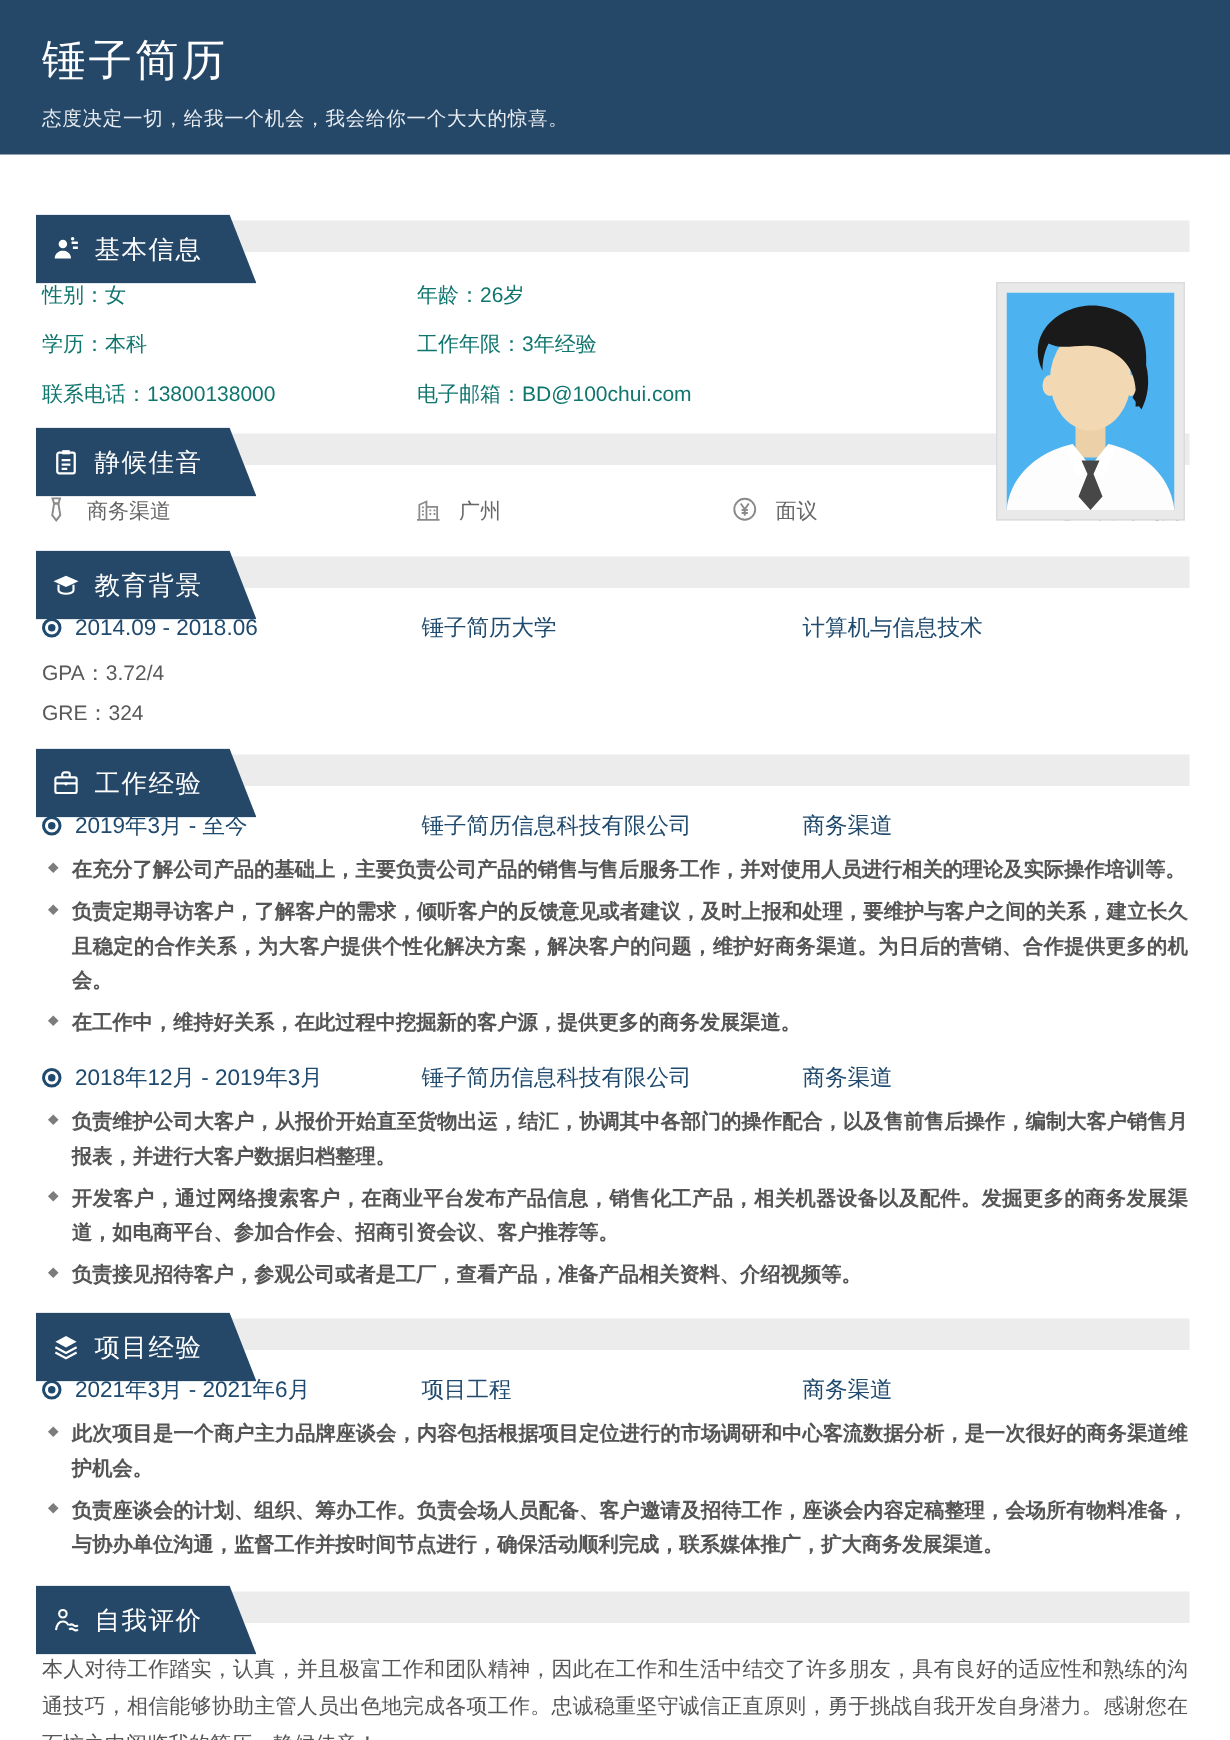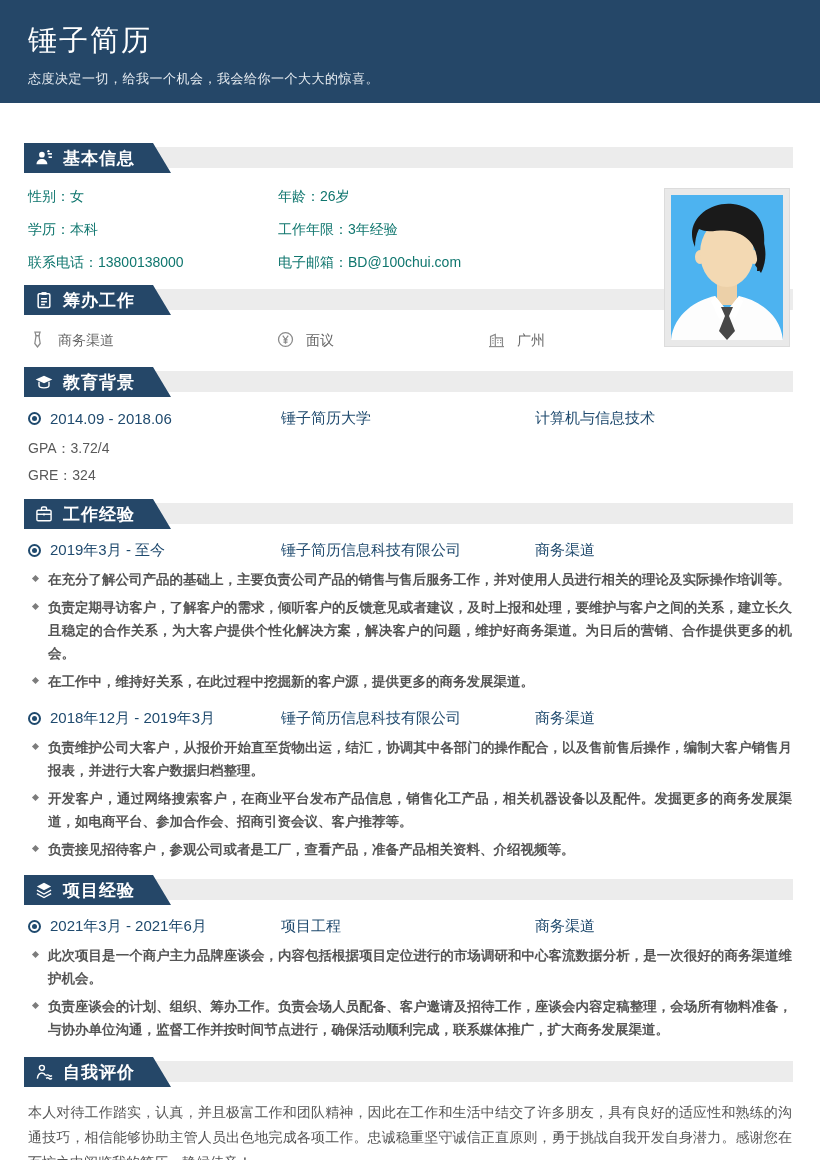--- a/index.html
+++ b/index.html
@@ -35,23 +35,23 @@
   
   .banner-row { position: relative; height: 30px; margin-left: -4px; }
   .banner-bar {
     position: absolute; left: 120px; right: -1px; top: 4px; height: 21px;
     background: #ececec;
   }
   .banner {
     position: relative;
     display: inline-flex; align-items: center; gap: 9px;
     background: #254768; color: #fff;
-    height: 30px;
+    height: 46px;
     padding: 0 36px 0 10px;
-    font-size: 17px; font-weight: bold; letter-spacing: 1px;
+    font-size: 17px; font-weight: normal; letter-spacing: 1px;
     clip-path: polygon(0 0, calc(100% - 18px) 0, 100% 100%, 0 100%);
   }
   .bicon { display: inline-flex; width: 20px; height: 20px; }
   .bicon svg { width: 20px; height: 20px; }
 
   .mt-s1 { margin-top: 40px; }
   .mt-s2 { margin-top: 12px; }
   .mt-s3 { margin-top: 14px; }
   .mt-s4 { margin-top: 10px; }
   .mt-s5 { margin-top: 14px; }
@@ -192,57 +192,57 @@
       <div class="banner-row mt-s2">
         <div class="banner-bar"></div>
         <div class="banner">
           <span class="bicon">
             <svg viewBox="0 0 24 24" fill="none" stroke="#ffffff" stroke-width="1.8">
                 <rect x="5" y="4.5" width="14" height="16.5" rx="1.5"></rect>
                 <rect x="9" y="2.5" width="6" height="3.4" fill="#ffffff" stroke="none"></rect>
                 <path d="M8.5 10.5h7M8.5 14h7M8.5 17.5h4.5"></path>
               </svg>
           </span>
-          <span>筹办工作</span>
+          <span>静候佳音</span>
         </div>
       </div>
       <div class="intent-grid">
         <span class="intent-item">
           <span>
             <svg viewBox="0 0 24 24" fill="none" stroke="#8a8a8a" stroke-width="1.6">
                 <path d="M8.8 2.8h6.4l-1.4 4.4h-3.6z"></path>
                 <path d="M10.2 7.2h3.6l1.6 9.8L12 21.4l-3.4-4.4z"></path>
               </svg>
           </span>
           <span>商务渠道</span>
-        </span>
-        <span class="intent-item">
-          <span>
-            <svg viewBox="0 0 24 24" fill="none" stroke="#8a8a8a" stroke-width="1.6">
-                <circle cx="12" cy="12" r="8.8"></circle>
-                <path d="M8.6 7.2l3.4 4.8 3.4-4.8M12 12v5.4M9.4 12.6h5.2M9.4 15.2h5.2"></path>
-              </svg>
-          </span>
-          <span>面议</span>
         </span>
         <span class="intent-item">
           <span>
             <svg viewBox="0 0 24 24" fill="none" stroke="#8a8a8a" stroke-width="1.5">
                 <path d="M4.5 21V8.2l6-2.7V21"></path>
                 <path d="M10.5 10h9V21"></path>
                 <path d="M2.5 21h19"></path>
                 <path d="M6.7 10.5h1.6M6.7 13.5h1.6M6.7 16.5h1.6M13 13h1.5M16.5 13h1.5M13 16h1.5M16.5 16h1.5"></path>
               </svg>
           </span>
           <span>广州</span>
         </span>
         <span class="intent-item">
           <span>
             <svg viewBox="0 0 24 24" fill="none" stroke="#8a8a8a" stroke-width="1.6">
                 <circle cx="12" cy="12" r="8.8"></circle>
+                <path d="M8.6 7.2l3.4 4.8 3.4-4.8M12 12v5.4M9.4 12.6h5.2M9.4 15.2h5.2"></path>
+              </svg>
+          </span>
+          <span>面议</span>
+        </span>
+        <span class="intent-item">
+          <span>
+            <svg viewBox="0 0 24 24" fill="none" stroke="#8a8a8a" stroke-width="1.6">
+                <circle cx="12" cy="12" r="8.8"></circle>
                 <path d="M12 6.8V12l3.6 2.2"></path>
               </svg>
           </span>
           <span>随时到岗</span>
         </span>
       </div>
     </section>
 
     <section>
       <div class="banner-row mt-s3">

